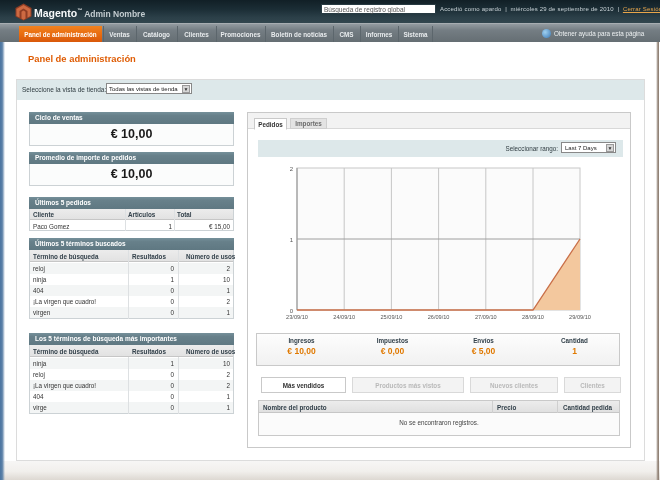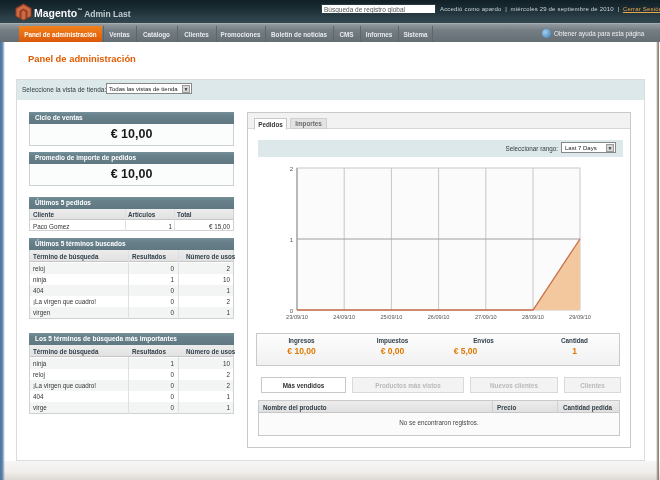--- a/index.html
+++ b/index.html
@@ -14,21 +14,21 @@
 
   <div class="abs" style="left:0;top:0;width:660px;height:23px;
     background:linear-gradient(180deg,#111f26 0%,#1b2d35 40%,#2b3f48 75%,#32464e 100%);"></div>
 
   <svg class="abs" style="left:15px;top:3px;" width="17" height="18" viewBox="0 0 34 36">
     <polygon points="17,1 33,10 33,27 17,35 1,27 1,10" fill="#8f3d24"></polygon>
     <polygon points="17,4 31,12 31,26 25,29 25,16 17,11 9,16 9,29 3,26 3,12" fill="#cd6a42"></polygon>
     <polygon points="17,15 21,17.5 21,31 17,33.5 13,31 13,17.5" fill="#cd6a42"></polygon>
   </svg>
   <div class="abs" style="left:34px;top:7px;width:200px;height:14px;color:#f7f9fa;
-       font-size:10.5px;font-weight:bold;">Magento<span style="font-size:5px;vertical-align:top;">™</span><span style="color:#c3ccd0;font-size:8.5px;"> Admin Last</span></div>
+       font-size:10.5px;font-weight:bold;">Magento<span style="font-size:5px;vertical-align:top;">™</span><span style="color:#c3ccd0;font-size:8.5px;"> Admin Nombre</span></div>
 
   <div class="abs" style="left:321px;top:4px;width:115px;height:10px;background:#fff;
        border:1px solid #273a42;"></div>
   <div class="abs" style="left:324px;top:6px;font-size:6.5px;color:#555;">Búsqueda de registro global</div>
 
   <div class="abs" style="left:440px;top:6px;white-space:nowrap;font-size:6px;letter-spacing:0.18px;color:#cbd4d8;">
     Accedió como apardo &nbsp;|&nbsp; miércoles 29 de septiembre de 2010 &nbsp;|&nbsp; <span style="color:#e8a54a;text-decoration:underline;">Cerrar Sesión</span>
   </div>
 
   <div class="abs" style="left:0;top:23px;width:660px;height:19px;
@@ -206,21 +206,21 @@
     <text x="324" y="158.5" font-size="5.6" fill="#555" text-anchor="middle" font-family="Liberation Sans">29/09/10</text>
   </svg>
 
   <div class="abs" style="left:256px;top:333px;width:364px;height:33px;
        background:linear-gradient(180deg,#fdfdfd,#f1f1f1);border:1px solid #c9c9c9;"></div>
   <div class="abs" style="left:256px;top:337px;width:91px;text-align:center;font-size:6.3px;font-weight:bold;color:#32404a;">Ingresos</div>
   <div class="abs" style="left:256px;top:346px;width:91px;text-align:center;font-size:8.5px;font-weight:bold;color:#e07900;">€ 10,00</div>
   <div class="abs" style="left:347px;top:337px;width:91px;text-align:center;font-size:6.3px;font-weight:bold;color:#32404a;">Impuestos</div>
   <div class="abs" style="left:347px;top:346px;width:91px;text-align:center;font-size:8.5px;font-weight:bold;color:#e07900;">€ 0,00</div>
   <div class="abs" style="left:438px;top:337px;width:91px;text-align:center;font-size:6.3px;font-weight:bold;color:#32404a;">Envíos</div>
-  <div class="abs" style="left:420px;top:346px;width:91px;text-align:center;font-size:8.5px;font-weight:bold;color:#e07900;">€ 5,00</div>
+  <div class="abs" style="left:438px;top:346px;width:91px;text-align:center;font-size:8.5px;font-weight:bold;color:#e07900;">€ 5,00</div>
   <div class="abs" style="left:529px;top:337px;width:91px;text-align:center;font-size:6.3px;font-weight:bold;color:#32404a;">Cantidad</div>
   <div class="abs" style="left:529px;top:346px;width:91px;text-align:center;font-size:8.5px;font-weight:bold;color:#e07900;">1</div>
 
   <div class="abs" style="left:261px;top:377px;width:85px;height:16px;background:#fff;
        border:1px solid #c9c9c9;font-size:6.3px;font-weight:bold;color:#333;text-align:center;line-height:15px;">Más vendidos</div>
   <div class="abs" style="left:352px;top:377px;width:112px;height:16px;background:#f3f3f3;
        border:1px solid #d9d9d9;font-size:6.3px;font-weight:bold;color:#b9b9b9;text-align:center;line-height:15px;">Productos más vistos</div>
   <div class="abs" style="left:470px;top:377px;width:88px;height:16px;background:#f3f3f3;
        border:1px solid #d9d9d9;font-size:6.3px;font-weight:bold;color:#b9b9b9;text-align:center;line-height:15px;">Nuevos clientes</div>
   <div class="abs" style="left:564px;top:377px;width:57px;height:16px;background:#f3f3f3;

